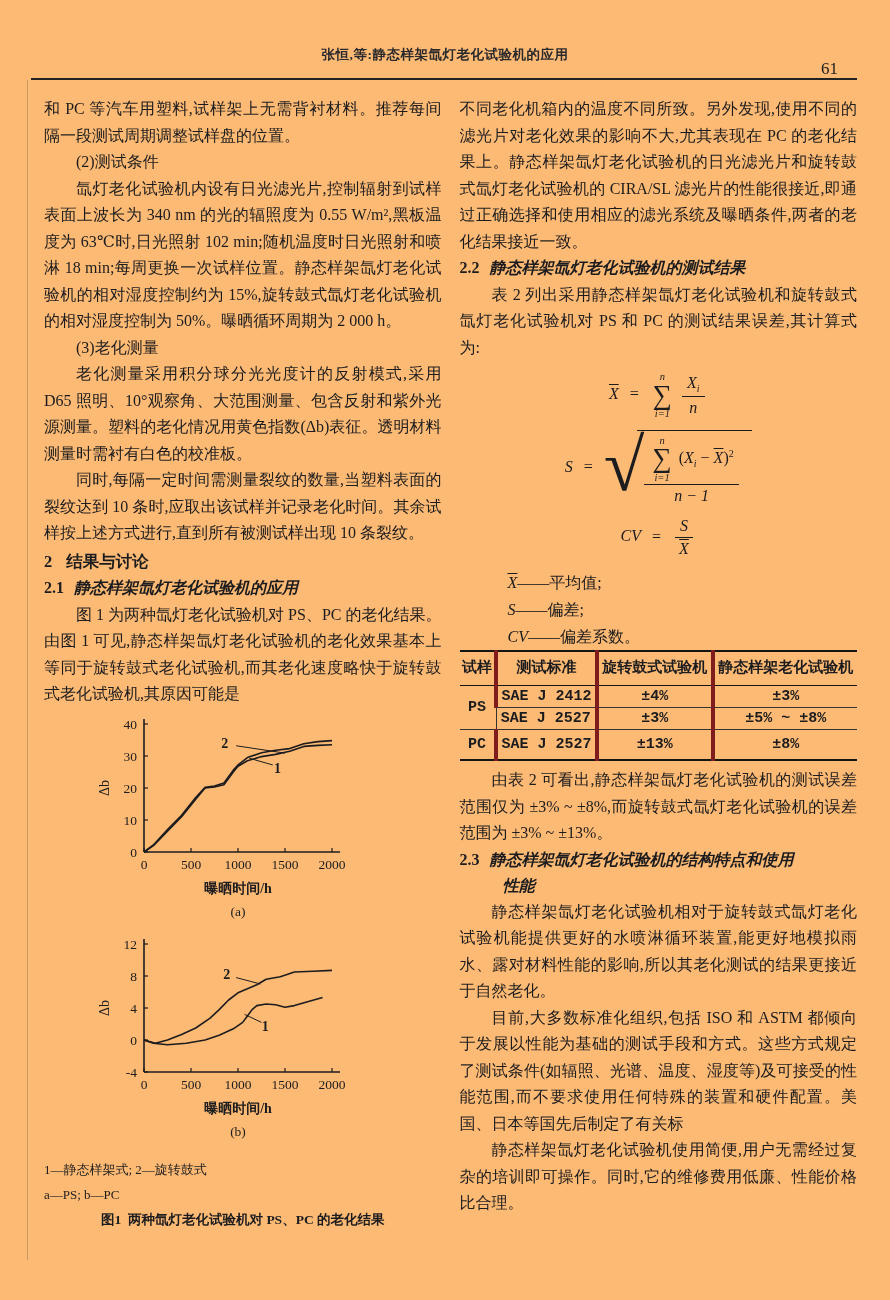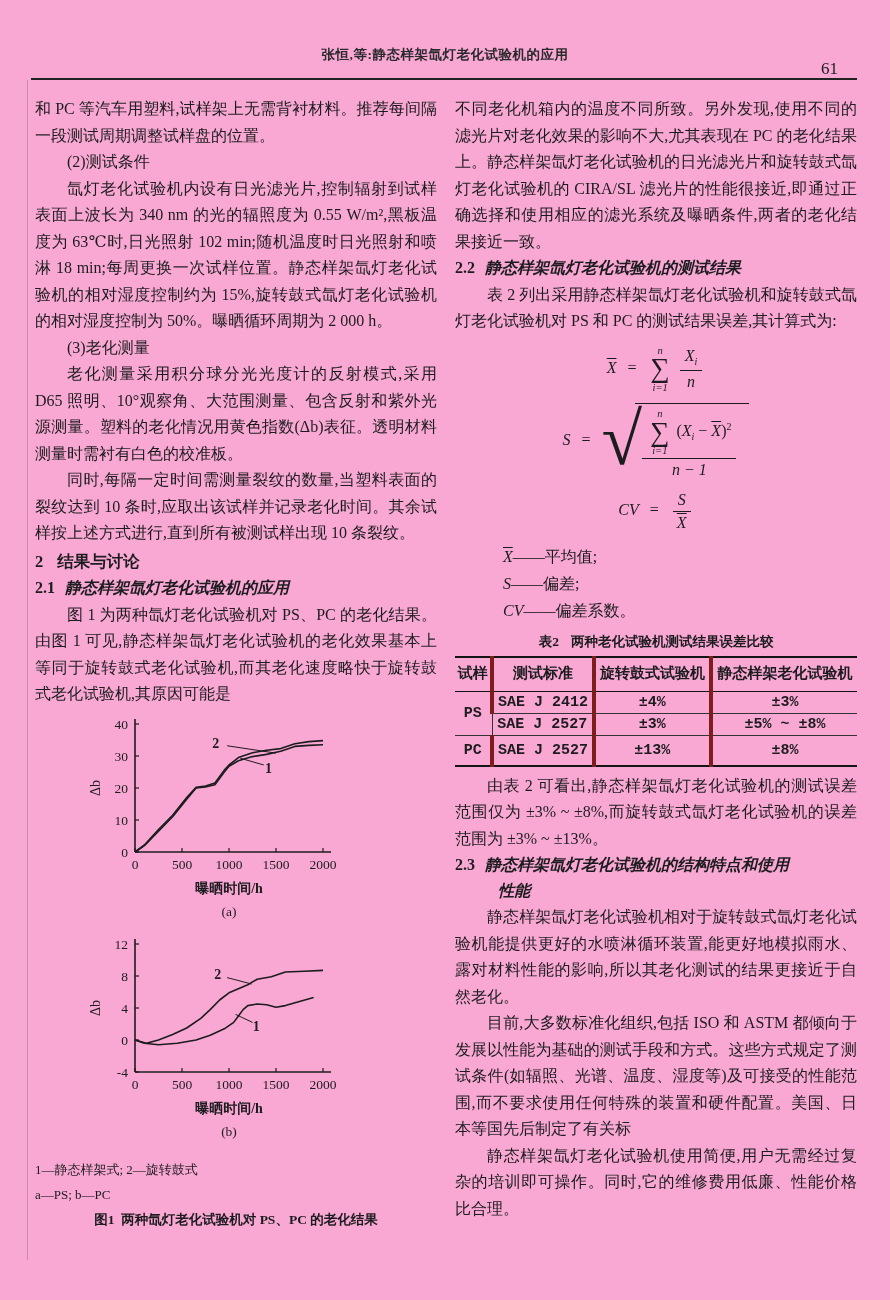--- a/index.html
+++ b/index.html
@@ -1,29 +1,29 @@
 <!DOCTYPE html>
 <html><head>
 <meta charset="utf-8">
 <style>
   html,body{margin:0;padding:0;background:#e8e8e6;}
   .page{
     position:relative;width:890px;height:1300px;margin:0 auto;
-    background:#f9a8d4;color:#1c1c1e;overflow:hidden;
+    background:#fdba74;color:#1c1c1e;overflow:hidden;
     font-family:"Liberation Serif","DejaVu Serif",serif;
     font-size:16px;line-height:26.5px;
   }
   .scan-edge{position:absolute;left:27px;top:80px;bottom:40px;width:1px;background:rgba(70,70,70,.28);}
   
   .hdr{position:relative;padding-top:42px;height:30px;}
   .hdr .running{position:absolute;left:0;right:0;text-align:center;font-size:13.5px;font-weight:bold;letter-spacing:.5px;color:#2a2a2c;}
   .hdr .pageno{position:absolute;right:52px;top:56px;font-size:17px;}
   .hdr-rule{margin:6px 33px 0 31px;border-top:2.2px solid #222;}
   
-  .cols{display:flex;gap:18px;padding:16px 33px 0 35px;}
+  .cols{display:flex;gap:18px;padding:16px 33px 0 44px;}
   .col{flex:1 1 0;min-width:0;text-align:justify;}
   .p{margin:0;text-indent:2em;}
   .p.cont{text-indent:0;}
   .subhead{margin:0;text-indent:2em;}
   .h2{margin:2px 0 0 0;font-weight:bold;font-size:16.5px;}
   .h2 .no{margin-right:14px;}
   .h3{margin:0;font-weight:bold;font-style:italic;font-size:16px;}
   .h3 .no{font-style:normal;margin-right:10px;}
   
   .figure{margin-top:6px;}
@@ -211,23 +211,20 @@
             </span>
         </div>
       </div>
 
       <div class="where">
         <div class="where-row ind"><span class="v overbar">X</span><span>——</span><span>平均值;</span></div>
         <div class="where-row ind"><span class="v">S</span><span>——</span><span>偏差;</span></div>
         <div class="where-row ind"><span class="v">CV</span><span>——</span><span>偏差系数。</span></div>
       </div>
 
-      <div class="tbl-caption">
-        <span class="lab">表2</span><span>两种老化试验机测试结果误差比较</span>
-      </div>
       <table class="t2">
         <thead>
           <tr>
             <th>试样</th>
             <th>测试标准</th>
             <th>旋转鼓式试验机</th>
             <th>静态样架老化试验机</th>
           </tr>
         </thead>
         <tbody>

